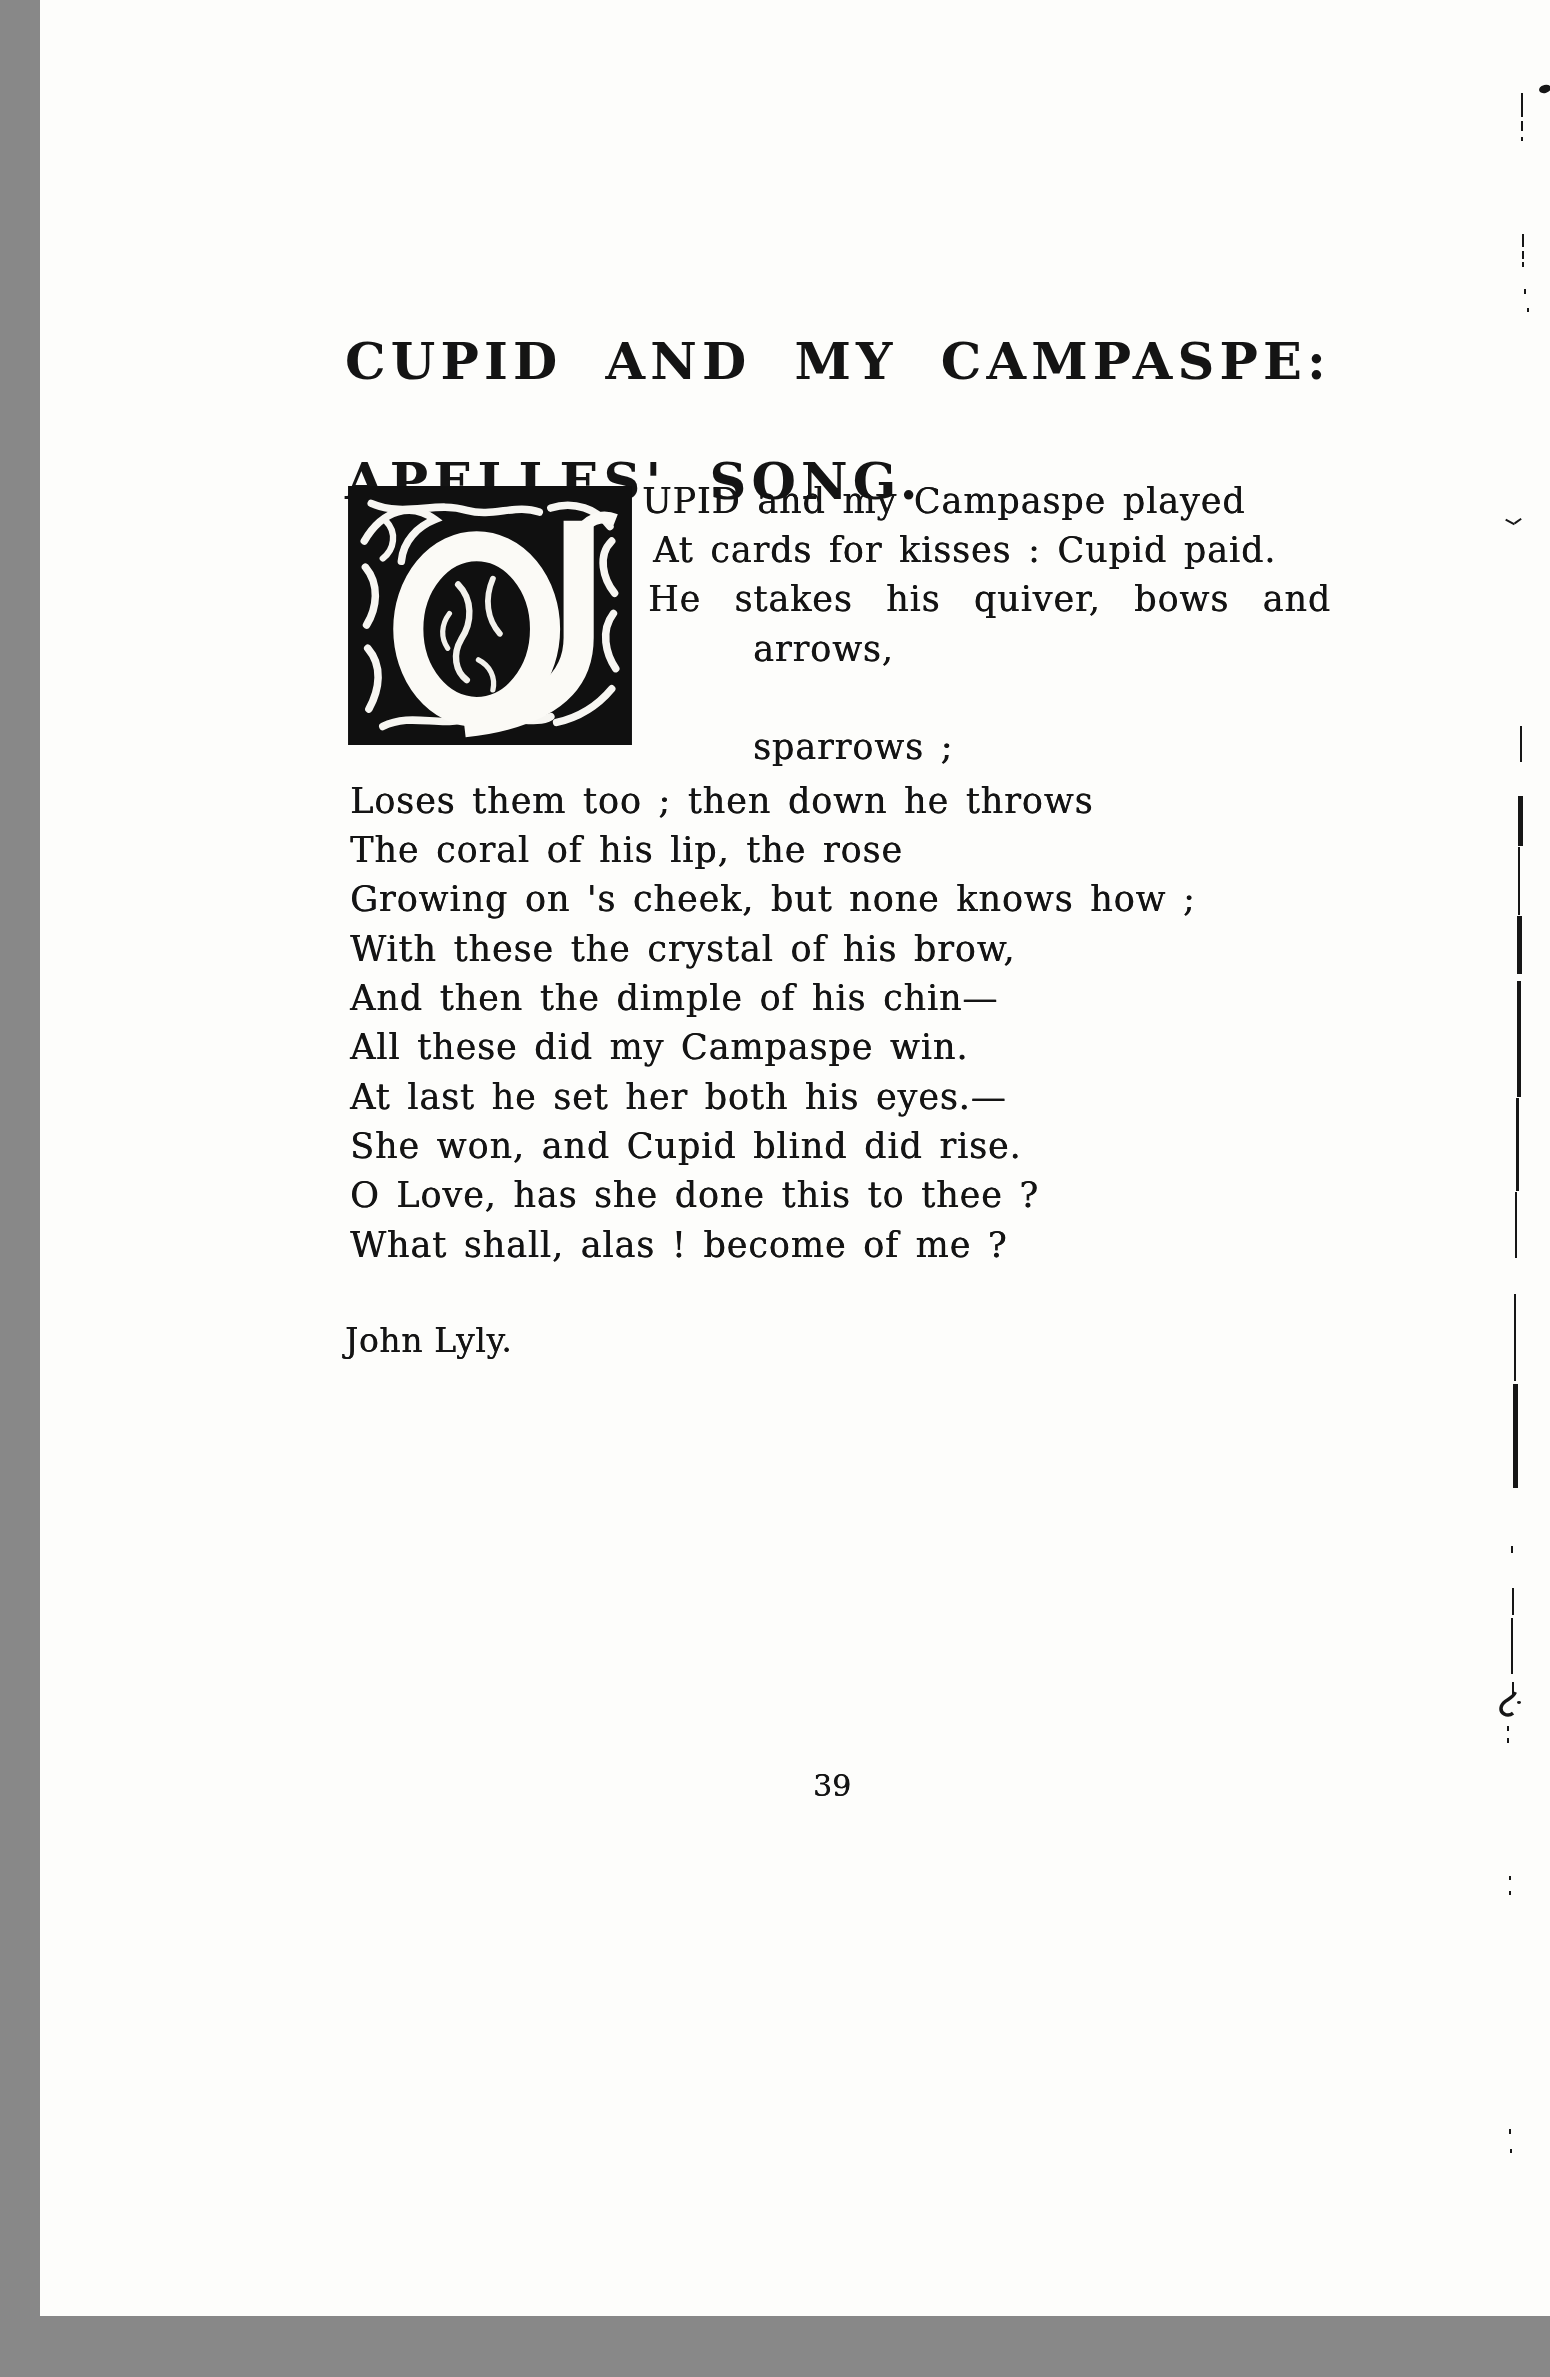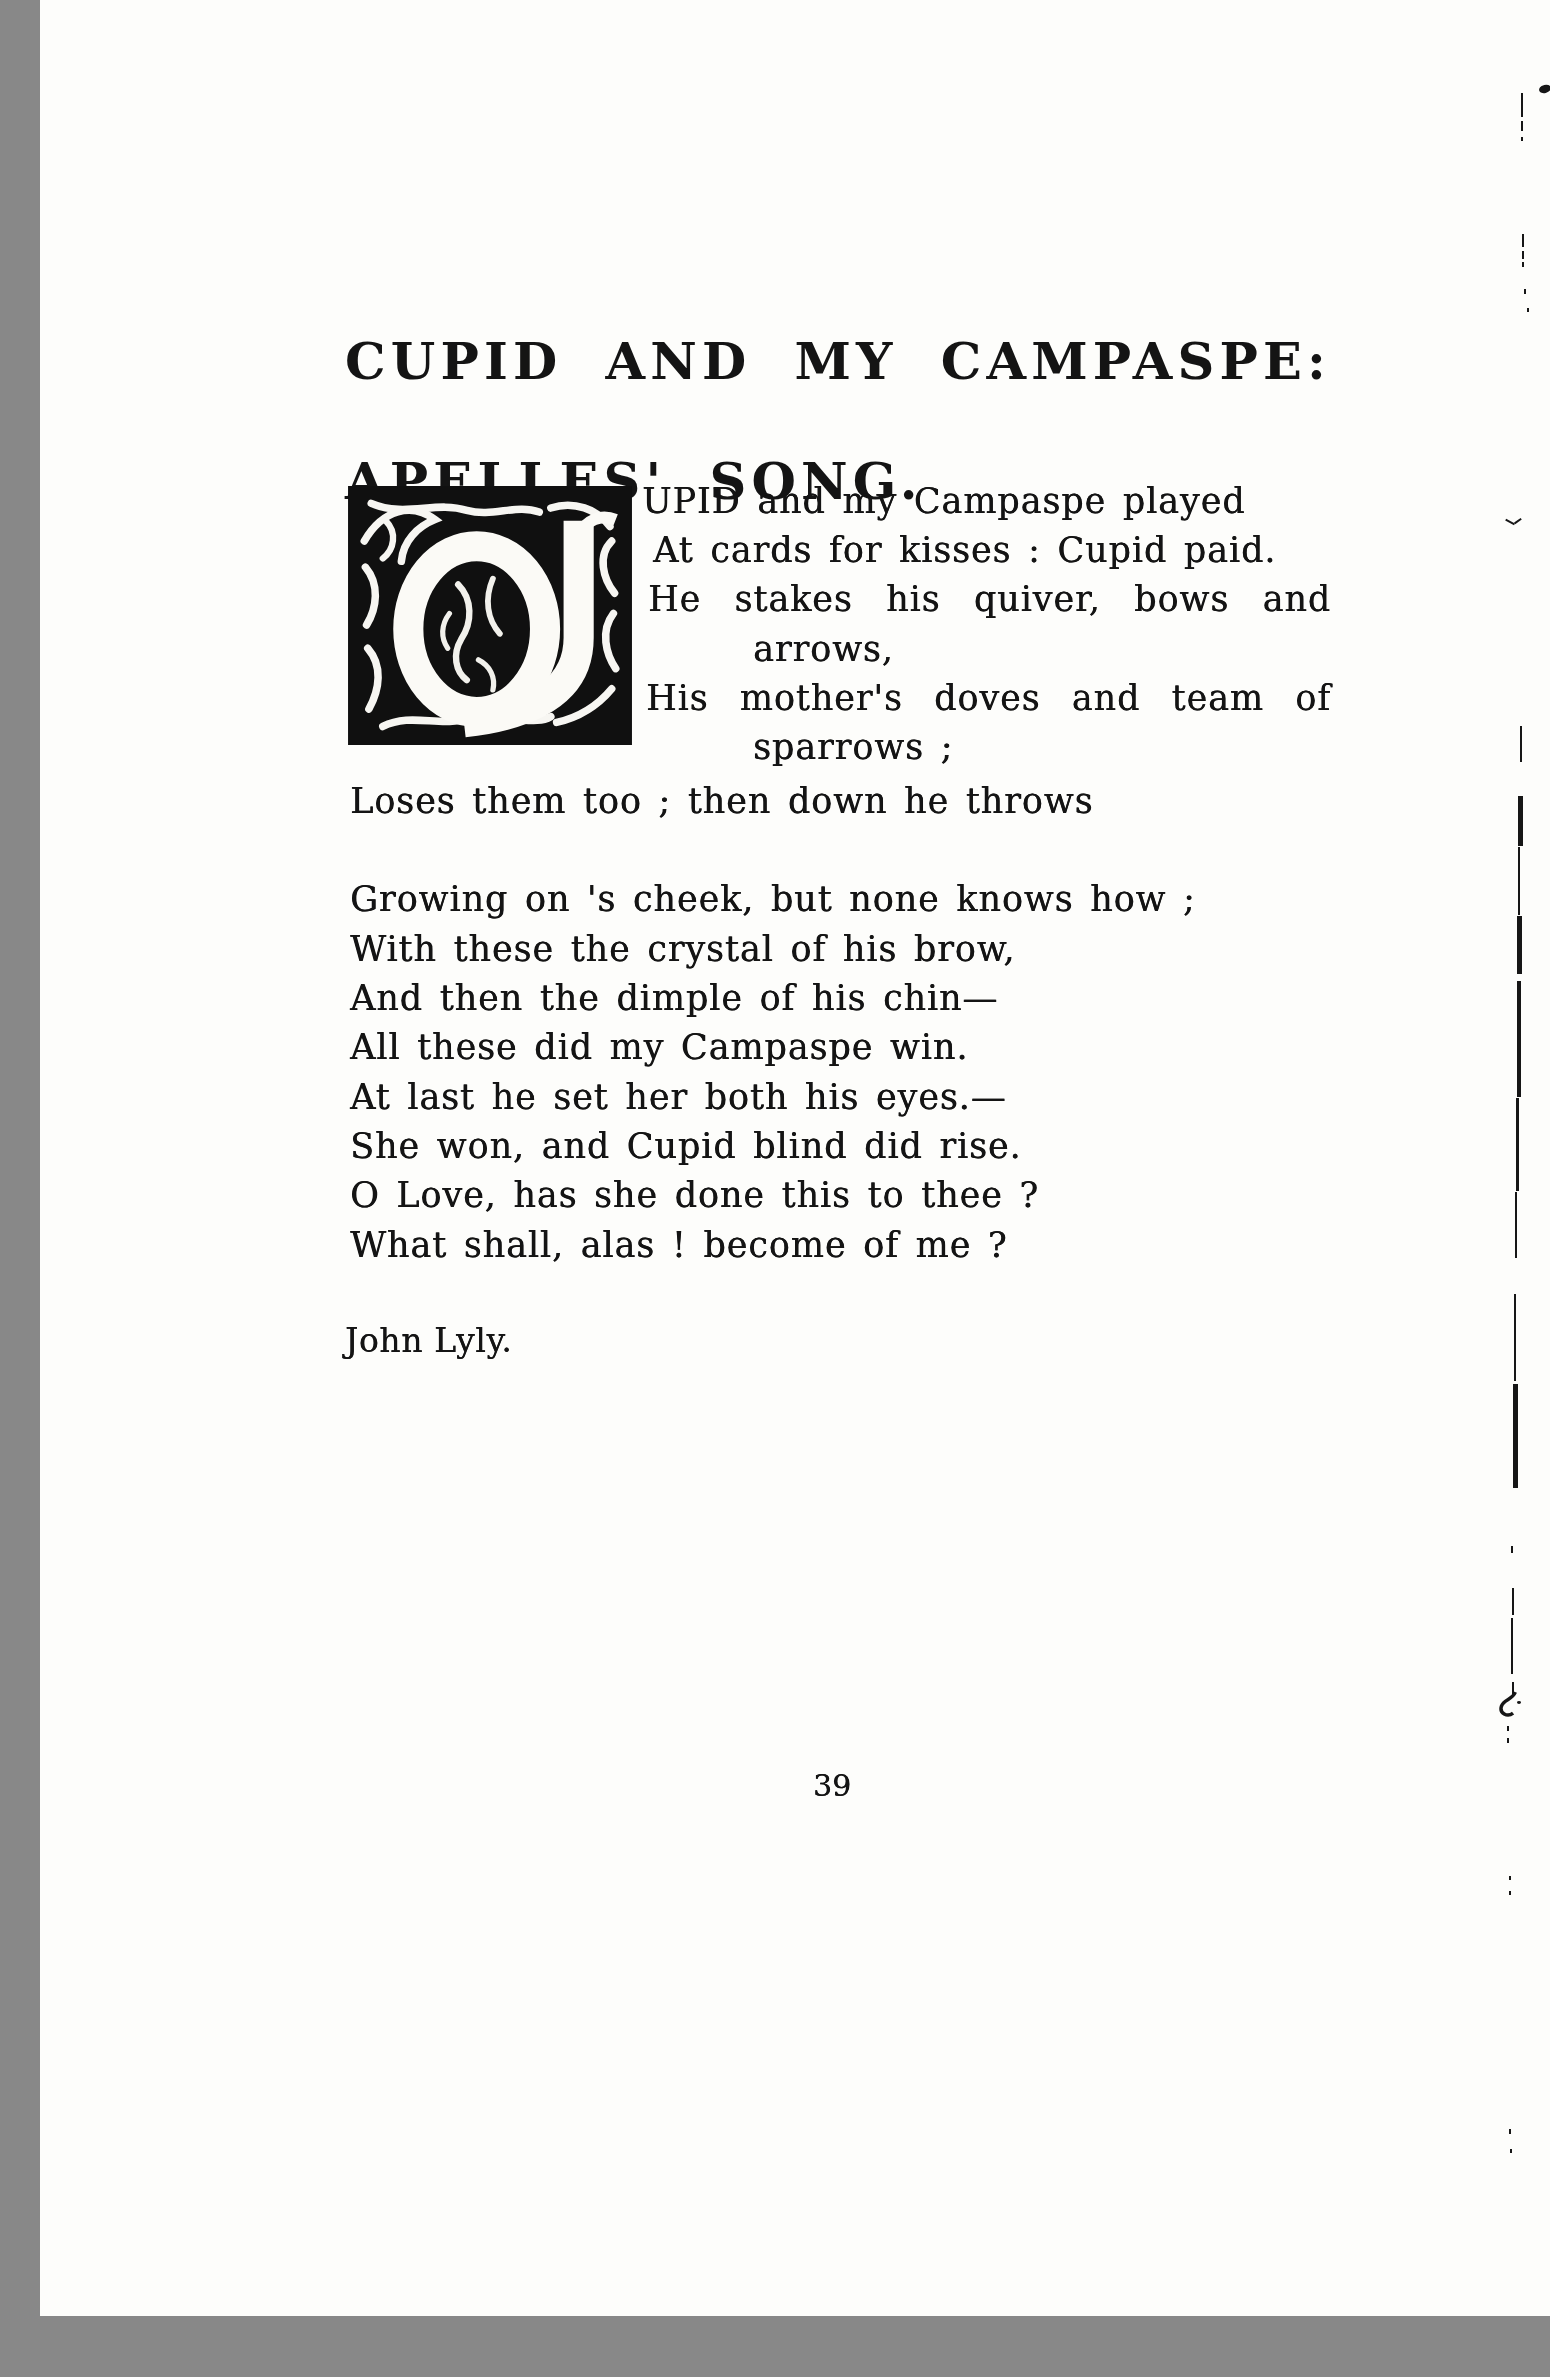--- a/index.html
+++ b/index.html
@@ -85,24 +85,24 @@
         <path stroke-width="9" d="M225,300 C245,310 255,330 250,352"></path>
         <path stroke-width="9" d="M175,220 C160,240 160,262 172,280"></path>
       </g>
     </svg>
   </div>
 
   <div class="poem-line" style="left:602px;top:481px;">UPID and my Campaspe played</div>
   <div class="poem-line" style="left:613px;top:530px;">At cards for kisses : Cupid paid.</div>
   <div class="poem-line just" style="left:608px;top:579px;width:683px;">He stakes his quiver, bows and</div>
   <div class="poem-line" style="left:713px;top:629px;">arrows,</div>
-  <div class="poem-line just" style="left:606px;top:678px;width:685px;">His mother's doves and team of</div>
   <div class="poem-line" style="left:713px;top:727px;">sparrows ;</div>
 
   <div class="poem-line" style="left:310px;top:781px;">Loses them too ; then down he throws</div>
+  <div class="poem-line" style="left:310px;top:830px;">The coral of his lip, the rose</div>
   <div class="poem-line" style="left:310px;top:929px;">With these the crystal of his brow,</div>
   <div class="poem-line" style="left:310px;top:879px;">Growing on 's cheek, but none knows how ;</div>
   <div class="poem-line" style="left:310px;top:978px;">And then the dimple of his chin—</div>
   <div class="poem-line" style="left:310px;top:1027px;">All these did my Campaspe win.</div>
   <div class="poem-line" style="left:310px;top:1126px;">She won, and Cupid blind did rise.</div>
   <div class="poem-line" style="left:310px;top:1077px;">At last he set her both his eyes.—</div>
   <div class="poem-line" style="left:310px;top:1175px;">O Love, has she done this to thee ?</div>
   <div class="poem-line" style="left:310px;top:1225px;">What shall, alas ! become of me ?</div>
 
   <div class="attribution">John Lyly.</div>

